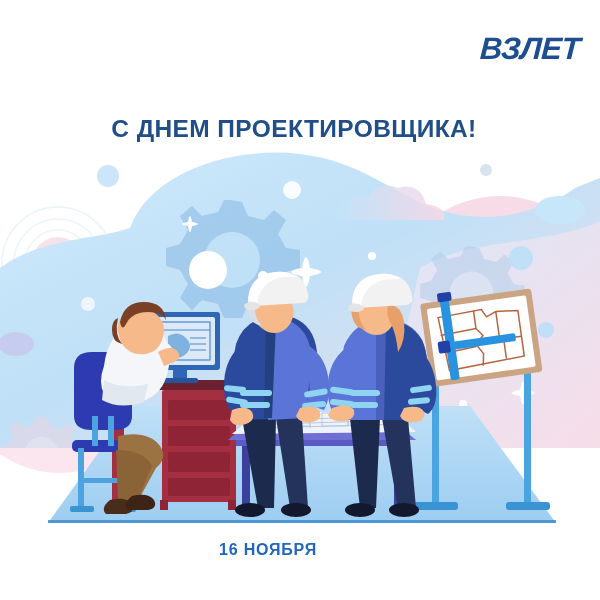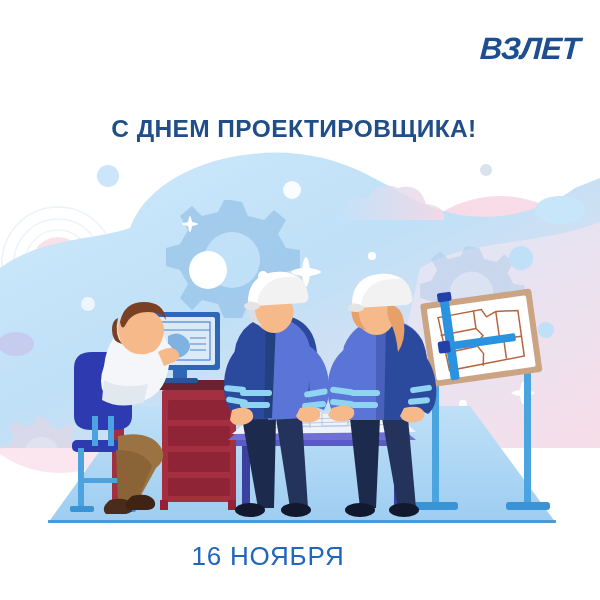--- a/index.html
+++ b/index.html
@@ -24,21 +24,21 @@
 
   
   #title{
     position:absolute;left:0;top:82px;width:588px;text-align:center;
     font-size:24.5px;font-weight:bold;letter-spacing:0.4px;
     color:#1f4e88;
     margin-top:33px;
   }
   #date{
     position:absolute;left:0;top:541px;width:536px;text-align:center;
-    font-size:26px;font-weight:normal;letter-spacing:0.8px;
+    font-size:16px;font-weight:bold;letter-spacing:0.8px;
     color:#2066bd;
   }
 
   
   #stage{position:absolute;left:0;top:118px;width:600px;height:405px;}
   #stage svg{display:block;width:600px;height:405px;}
 </style>
 </head>
 <body>
 

